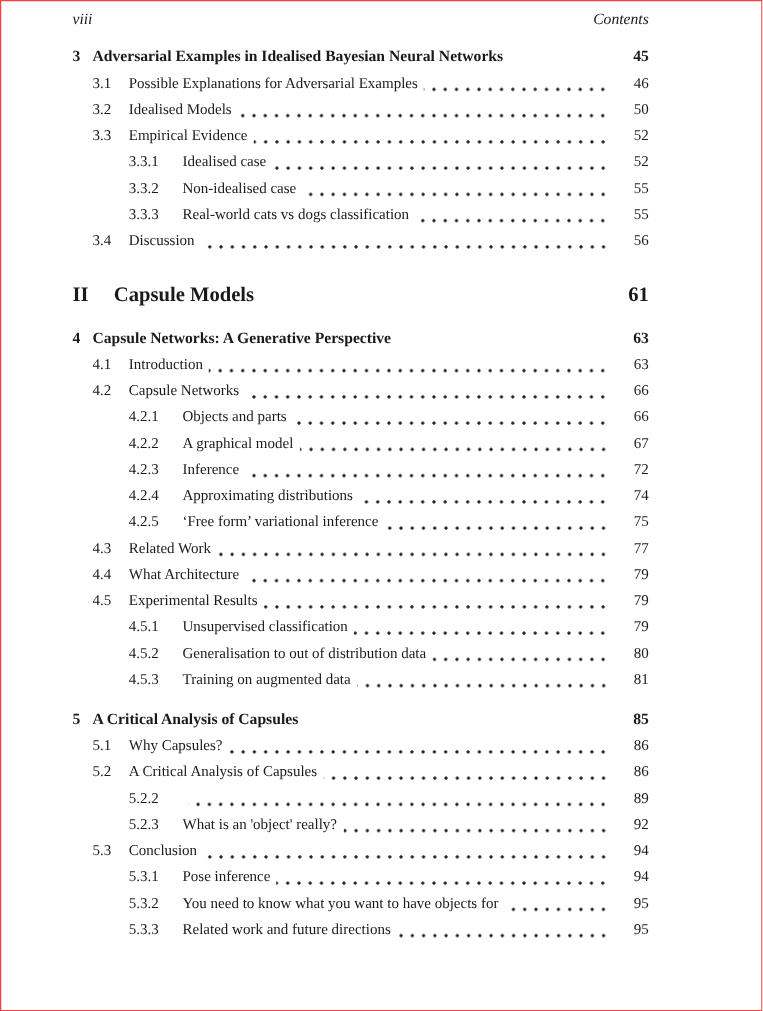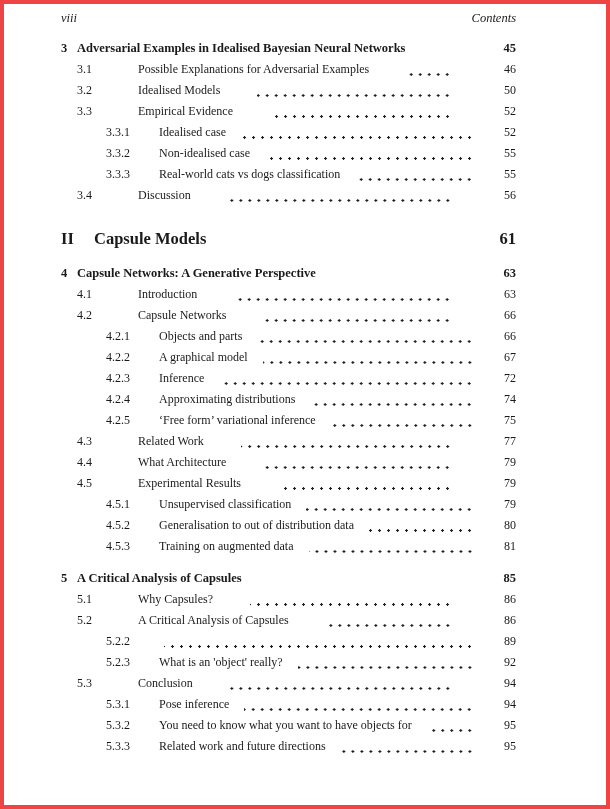--- a/index.html
+++ b/index.html
@@ -6,21 +6,21 @@
     margin: 0;
     padding: 0;
     background: #ffffff;
   }
   .page {
     position: relative;
     width: 610px;
     height: 809px;
     box-sizing: border-box;
     background: #ffffff;
-    border: 4px solid #ef4444;
+    border: 1px solid #ef4444;
     font-family: "Liberation Serif", "DejaVu Serif", serif;
     color: #1a1a1a;
     overflow: hidden;
   }
   .running-header {
     display: flex;
     justify-content: space-between;
     align-items: baseline;
     margin: 6px 90px 0 57px;
     font-style: italic;
@@ -64,23 +64,23 @@
   .row.part .leader { background: none; }
   .row.part {
     font-weight: bold;
     font-size: 16.5px;
     height: 26px;
     line-height: 26px;
     margin-top: 20px;
     margin-bottom: 4px;
   }
   .row.part .num { width: 33px; }
-  .row.section { padding-left: 16px; gap: 32px; }
+  .row.section { padding-left: 16px; }
   .row.section .num { width: 29px; }
-  .row.subsection { padding-left: 45px; gap: 10px; }
+  .row.subsection { padding-left: 45px; }
   .row.subsection .num { width: 43px; }
 </style>
 </head>
 <body>
 
 <div class="page">
   <div class="running-header">
     <span>viii</span>
     <span>Contents</span>
   </div>

